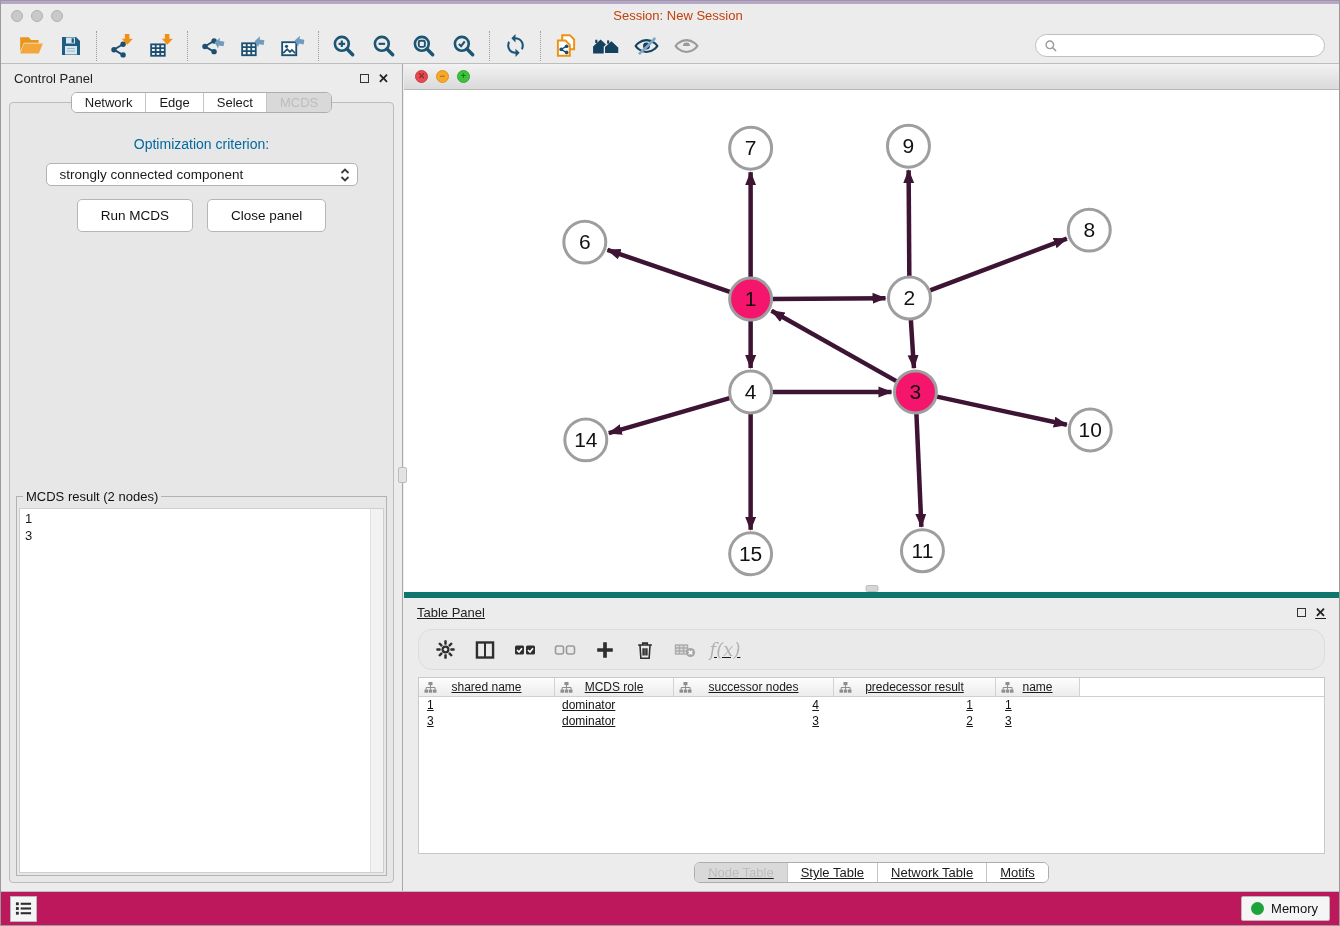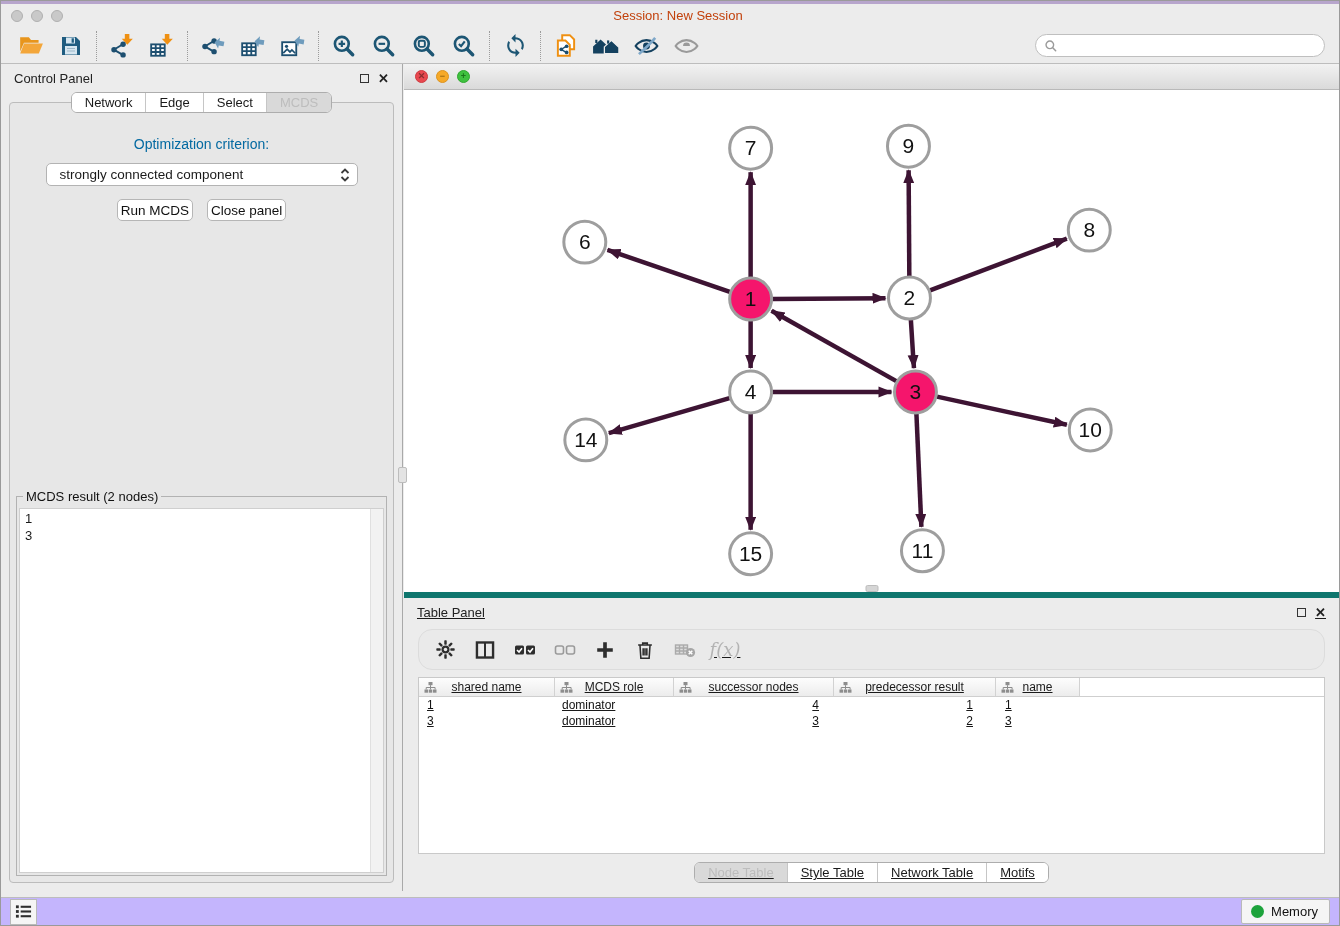--- a/index.html
+++ b/index.html
@@ -40,21 +40,21 @@
   .tab.selected { background:#d9d9d9; color:#bdbdbd; }
   .cp-tabs { display:flex; justify-content:center; position:relative; z-index:2; flex:0 0 auto; }
 
   .cp-content { margin:-11px 8px 8px; border:1px solid #bcbcbc; border-radius:4px; background:#e7e7e7;
     flex:1; display:flex; flex-direction:column; align-items:center; padding-top:33px; position:relative; }
   .opt-label { font-size:14px; color:#0369a1; margin-bottom:11px; }
   .select-box { width:312px; height:23px; background:#fff; border:1px solid #b3b3b3; border-radius:5px;
     display:flex; align-items:center; padding:0 6px 0 13px; font-size:13.5px; }
   .select-box .val { flex:1; }
   .btn-row { display:flex; gap:14px; margin-top:13px; }
-  .mac-btn { height:22px; padding:0 3px; background:#fff; border:1px solid #b6b6b6; border-radius:5px;
+  .mac-btn { height:33px; padding:0 23px; background:#fff; border:1px solid #b6b6b6; border-radius:5px;
     font-size:13.5px; color:#111; display:flex; align-items:center; }
   .cp-spacer { flex:1; }
 
   .result-box { align-self:stretch; margin:0 6px 6px; height:380px; position:relative;
     border:1px solid #b2b2b2; background:#e7e7e7; }
   .result-legend { position:absolute; top:-8px; left:6px; padding:0 3px; background:#e7e7e7; font-size:13px; color:#111; }
   .result-text { position:absolute; left:2px; right:2px; top:11px; bottom:2px; background:#fff;
     border:1px solid #cfcfcf; font-size:13px; line-height:17px; padding:1px 5px; }
   .result-scroll { position:absolute; right:0; top:0; bottom:0; width:13px; background:#f2f2f2; border-left:1px solid #e0e0e0; }
 
@@ -88,22 +88,22 @@
     border-bottom:1px solid #cfcfcf; display:flex; align-items:center; justify-content:center; color:#1a1a1a; }
   .th-cell .attr-ic { position:absolute; left:5px; top:4px; }
   .th-fill { flex:1; border-bottom:1px solid #cfcfcf; background:#fff; }
   .tr-row { display:flex; height:16px; font-size:12px; flex:0 0 auto; }
   .td { display:flex; align-items:center; color:#111; }
   .td.al { justify-content:flex-start; }
   .td.ar { justify-content:flex-end; }
   .tp-tabs { height:37px; display:flex; justify-content:center; align-items:center; flex:0 0 auto; }
 
   
-  .statusbar { position:absolute; left:0; right:0; bottom:0; height:28px; border-top:1px solid #bdbdbd;
-    background:#c4b5fd; display:flex; align-items:center; padding:0 9px; }
+  .statusbar { position:absolute; left:0; right:0; bottom:0; height:34px; border-top:1px solid #bdbdbd;
+    background:#be185d; display:flex; align-items:center; padding:0 9px; }
   .sb-btn { width:27px; height:26px; background:#f5f5f5; border:1px solid #b9b9b9; display:flex; align-items:center; justify-content:center; }
   .mem-btn { margin-left:auto; height:25px; background:#f5f5f5; border:1px solid #b9b9b9; border-radius:2px;
     display:flex; align-items:center; gap:7px; padding:0 11px 0 9px; font-size:13px; color:#111; }
   .mem-dot { width:13px; height:13px; border-radius:50%; background:#1da33c; }
 
   .v-grip { position:absolute; left:397px; top:466px; width:9px; height:16px; background:#e3e3e3;
     border:1px solid #bdbdbd; border-radius:2px; z-index:5; }
 </style>
 </head>
 <body>

